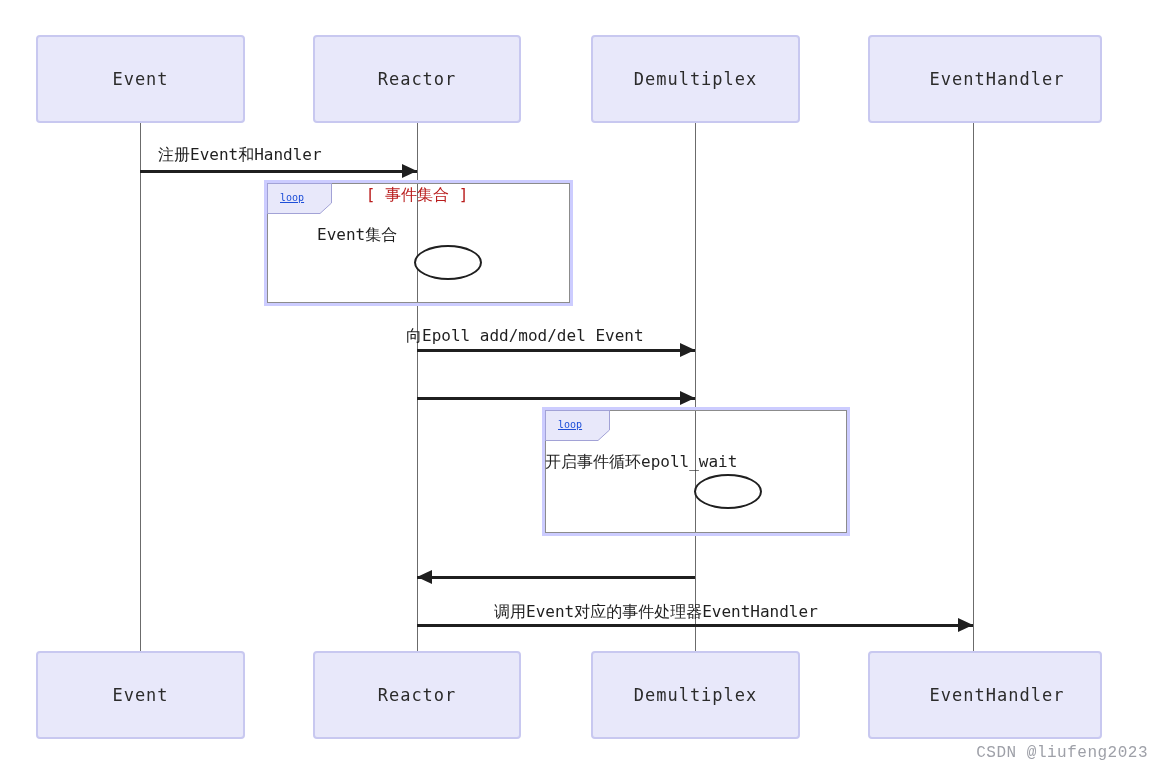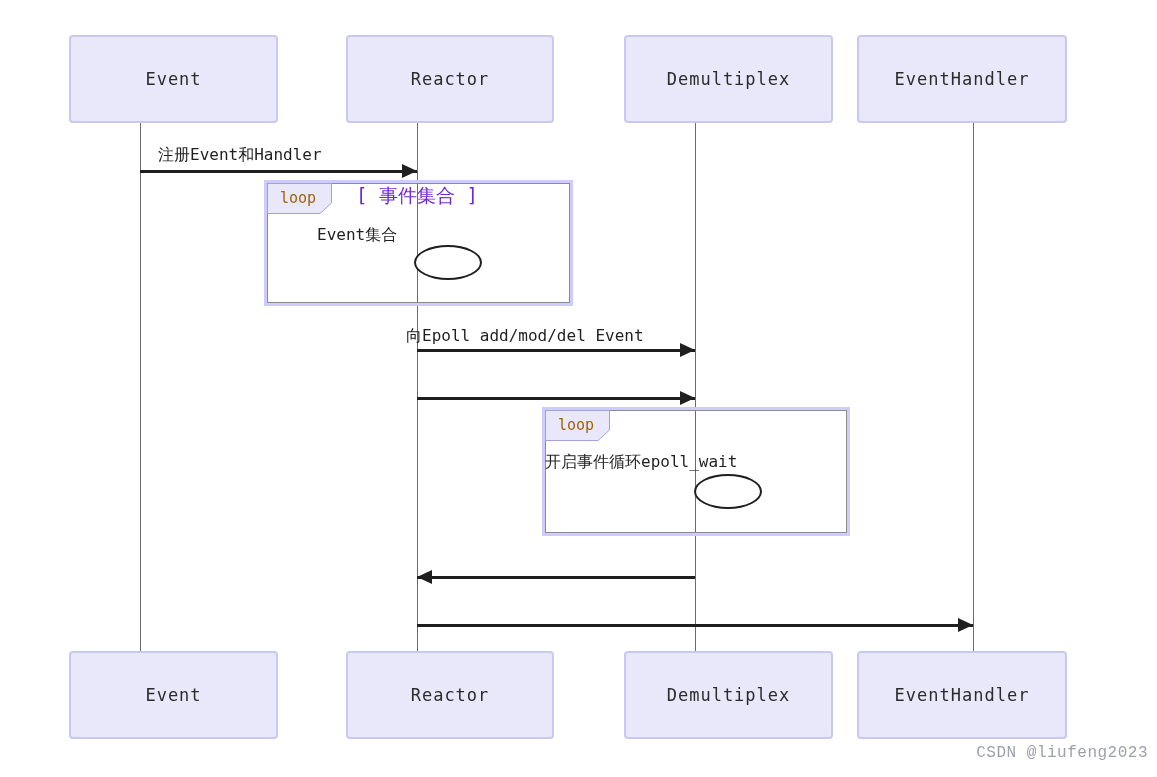--- a/index.html
+++ b/index.html
@@ -14,28 +14,28 @@
   
   .lifeline{
     position:absolute;top:123px;height:528px;width:1px;
     background:#6b6b6b;
   }
   
   .actor{
     position:absolute;height:84px;
     background:#e8e8fa;border:2px solid #c8c8f0;border-radius:4px;
     display:flex;align-items:center;justify-content:center;
-    font-size:17px;color:#2b2b2b;letter-spacing:1px;margin-left:33px;
+    font-size:17px;color:#2b2b2b;letter-spacing:1px;
   }
   .actor.top{top:35px;}
   .actor.bottom{top:651px;}
   .a0{left:36px;width:205px;}
   .a1{left:313px;width:204px;}
   .a2{left:591px;width:205px;}
-  .a3{left:824px;width:206px;}
+  .a3{left:868px;width:206px;padding-left:24px;}
   
   .msg-label{
     position:absolute;text-align:left;font-size:16px;color:#1f1f1f;
     white-space:nowrap;line-height:20px;
   }
   .msg-line{position:absolute;height:3px;background:#1f1f1f;}
   .arrow-r{
     position:absolute;width:0;height:0;
     border-top:7px solid transparent;border-bottom:7px solid transparent;
     border-left:15px solid #1f1f1f;
@@ -47,24 +47,24 @@
   }
   
   .loop-frame{
     position:absolute;
     border:1px solid #8c8c8c;
     box-shadow:0 0 0 3px #ccccff;
     background:transparent;
   }
   .loop-tab{position:absolute;}
   .loop-keyword{
-    position:absolute;font-size:15px;color:#a16207;line-height:18px;
+    position:absolute;font-size:10px;color:#1d4ed8;line-height:18px;text-decoration:underline;
   }
   .loop-condition{
-    position:absolute;text-align:center;font-size:19px;color:#6d28d9;
+    position:absolute;text-align:center;font-size:16px;color:#b91c1c;
     white-space:nowrap;line-height:20px;
   }
   .self-ellipse{
     position:absolute;width:68px;height:35px;
     border:2px solid #1f1f1f;border-radius:50%;
     background:#ffffff;box-sizing:border-box;
   }
   .watermark{
     position:absolute;right:9px;top:744px;
     font-family:Liberation Mono, monospace;
@@ -131,18 +131,19 @@
   <svg class="loop-tab" style="left:545px;top:410px" width="66" height="31" viewBox="0 0 66 31">
     <path d="M0.5,0.5 H64.5 V20 L53,30.5 H0.5 Z" fill="#e8e8fa" stroke="#a2a2d6" stroke-width="1"></path>
   </svg>
   <div class="loop-keyword" style="left:558px;top:416px">loop</div>
   <div class="msg-label" style="left:545px;top:452px;width:300px">开启事件循环epoll_wait</div>
   <div class="self-ellipse" style="left:694px;top:474px"></div>
 
   <div class="msg-line" style="left:417px;top:576px;width:278px"></div>
   <div class="arrow-l" style="left:417px;top:570px"></div>
 
+  <div class="msg-label" style="left:494px;top:602px;width:400px">调用Event对应的事件处理器EventHandler</div>
   <div class="msg-line" style="left:417px;top:624px;width:556px"></div>
   <div class="arrow-r" style="left:958px;top:618px"></div>
 
   <div class="watermark">CSDN @liufeng2023</div>
 
 </div>
 
 </body></html>

